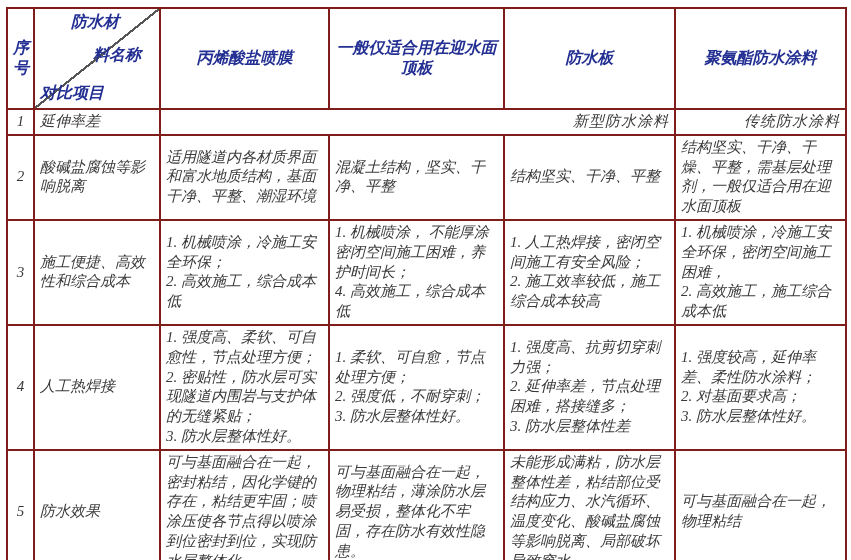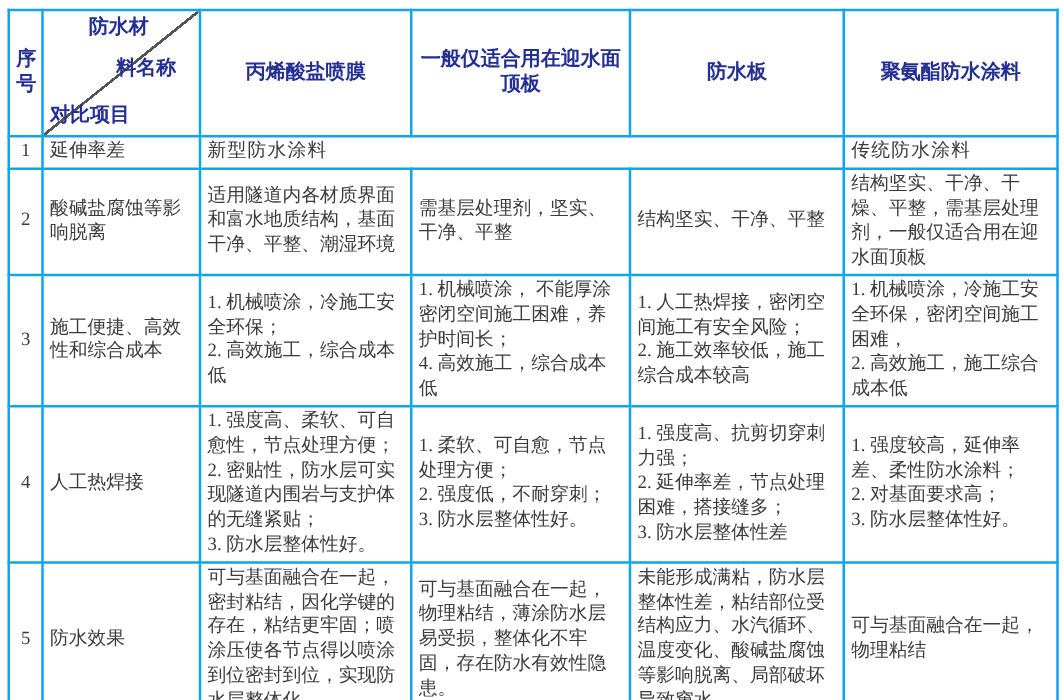--- a/index.html
+++ b/index.html
@@ -11,40 +11,41 @@
     color: #3a3a3a;
   }
   table.cmp {
     border-collapse: collapse;
     table-layout: fixed;
     position: absolute;
     left: 6px; top: 7px;
     width: 839px;
   }
   td {
-    border: 2px solid #0ea5e9;
+    border: 2px solid #7f1d1d;
     padding: 2px 5px;
     vertical-align: middle;
     font-size: 15px;
     line-height: 1.32;
     white-space: pre-line;
     overflow: hidden;
     word-break: break-all;
+    font-style: italic;
   }
   td.hdr {
     color: #232f92;
     font-family: "Liberation Sans", sans-serif;
     font-weight: bold;
     text-align: center;
     font-size: 16px;
     line-height: 1.3;
     white-space: pre-line;
   }
   td.no { text-align: center; }
-  td.center { text-align: left; letter-spacing: 1px; }
+  td.center { text-align: right; letter-spacing: 1px; }
   td.diag { position: relative; padding: 0; }
   .diag-line {
     position: absolute; left: 0; top: 0; width: 100%; height: 100%;
     background: linear-gradient(to bottom right,
       transparent calc(50% - 1.1px),
       #555555 calc(50% - 1.1px),
       #555555 calc(50% + 1.1px),
       transparent calc(50% + 1.1px));
   }
   .diag span {
@@ -97,21 +98,21 @@
       <td class="no">1</td>
       <td>延伸率差</td>
       <td class="center" colspan="3">新型防水涂料</td>
       <td class="center">传统防水涂料</td>
     </tr>
 
     <tr class="h-r2">
       <td class="no">2</td>
       <td>酸碱盐腐蚀等影响脱离</td>
       <td>适用隧道内各材质界面和富水地质结构，基面干净、平整、潮湿环境</td>
-      <td>需基层处理剂，坚实、干净、平整</td>
+      <td>混凝土结构，坚实、干净、平整</td>
       <td>结构坚实、干净、平整</td>
       <td>结构坚实、干净、干燥、平整，需基层处理剂，一般仅适合用在迎水面顶板</td>
     </tr>
 
     <tr class="h-r3">
       <td class="no">3</td>
       <td>施工便捷、高效性和综合成本</td>
       <td>1. 机械喷涂，冷施工安全环保；
 2. 高效施工，综合成本低</td>
       <td>1. 机械喷涂， 不能厚涂密闭空间施工困难，养护时间长；

